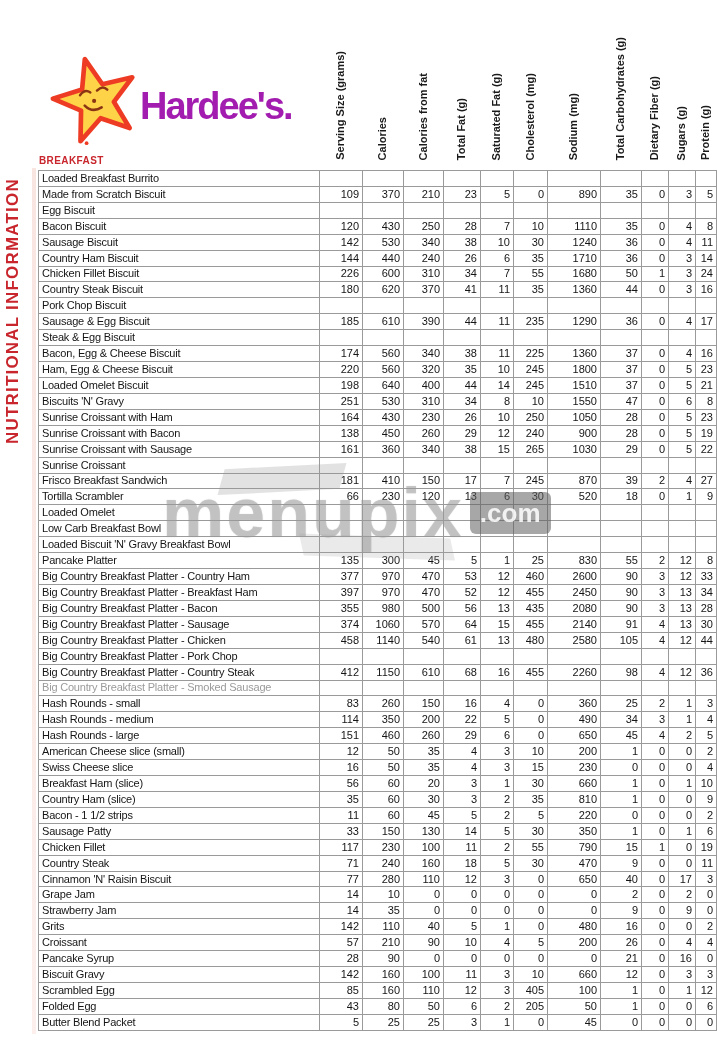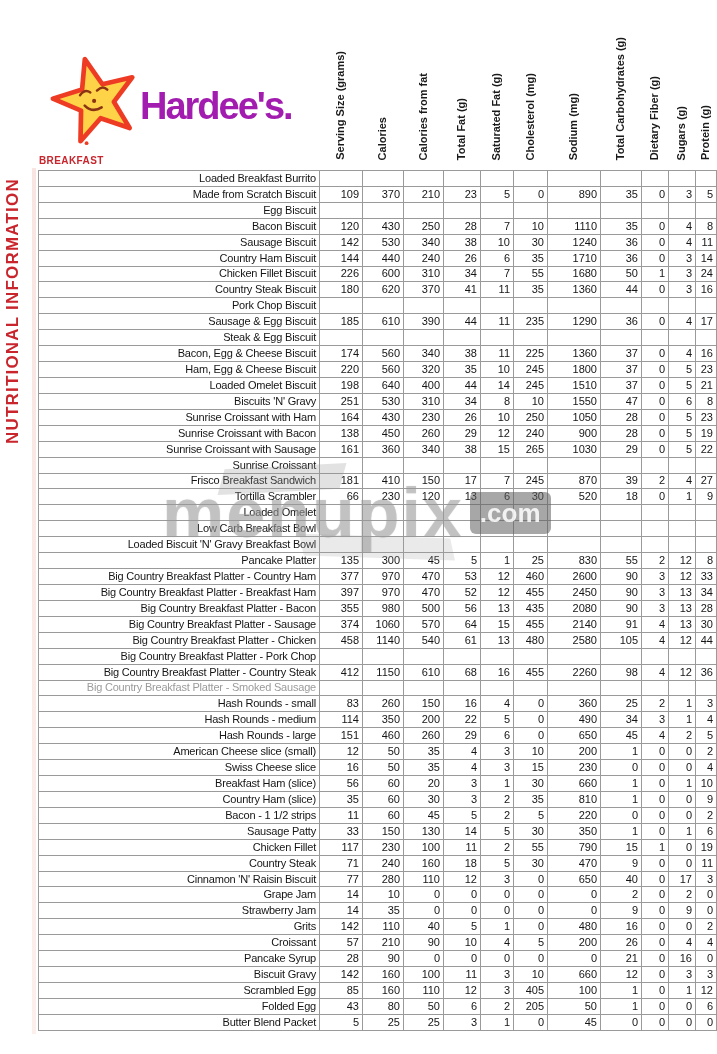--- a/index.html
+++ b/index.html
@@ -44,21 +44,21 @@
   }
   
   table.nutrition{
     position:absolute;left:38px;top:170px;width:678px;
     border-collapse:collapse;table-layout:fixed;
   }
   table.nutrition td{
     border:1px solid #9a9a9a;height:14.93px;padding:0 3px;
     font-size:11px;line-height:1;overflow:hidden;white-space:nowrap;
   }
-  td.item{text-align:right;letter-spacing:-0.2px;}
+  td.item{text-align:left;letter-spacing:-0.2px;}
   td.num{text-align:right;}
   tr.muted td.item{color:#9b9b9b;}
   
   .watermark{
     position:absolute;left:162px;top:458px;width:400px;height:110px;
     pointer-events:none;display:flex;align-items:center;
   }
   .watermark .flag{
     position:absolute;left:60px;top:8px;width:120px;height:26px;
     background:rgba(150,150,150,.28);transform:skewX(-18deg) rotate(-3deg);

